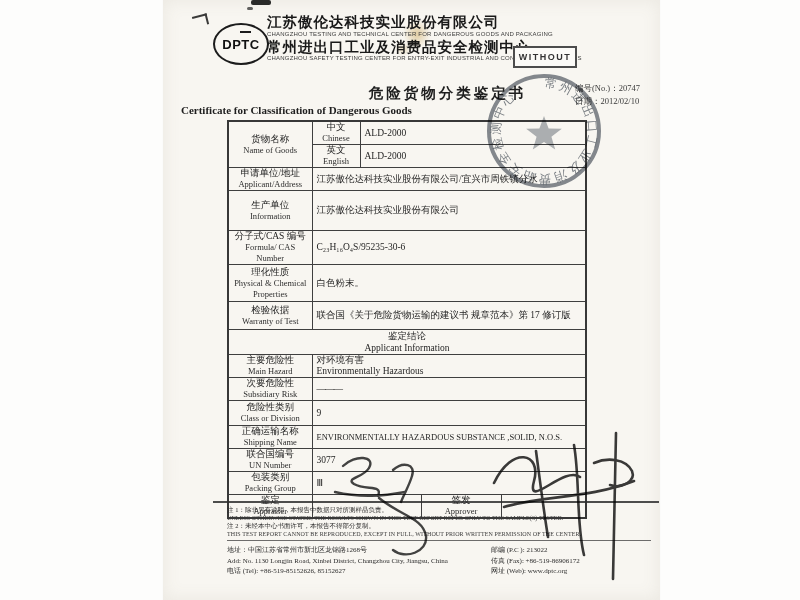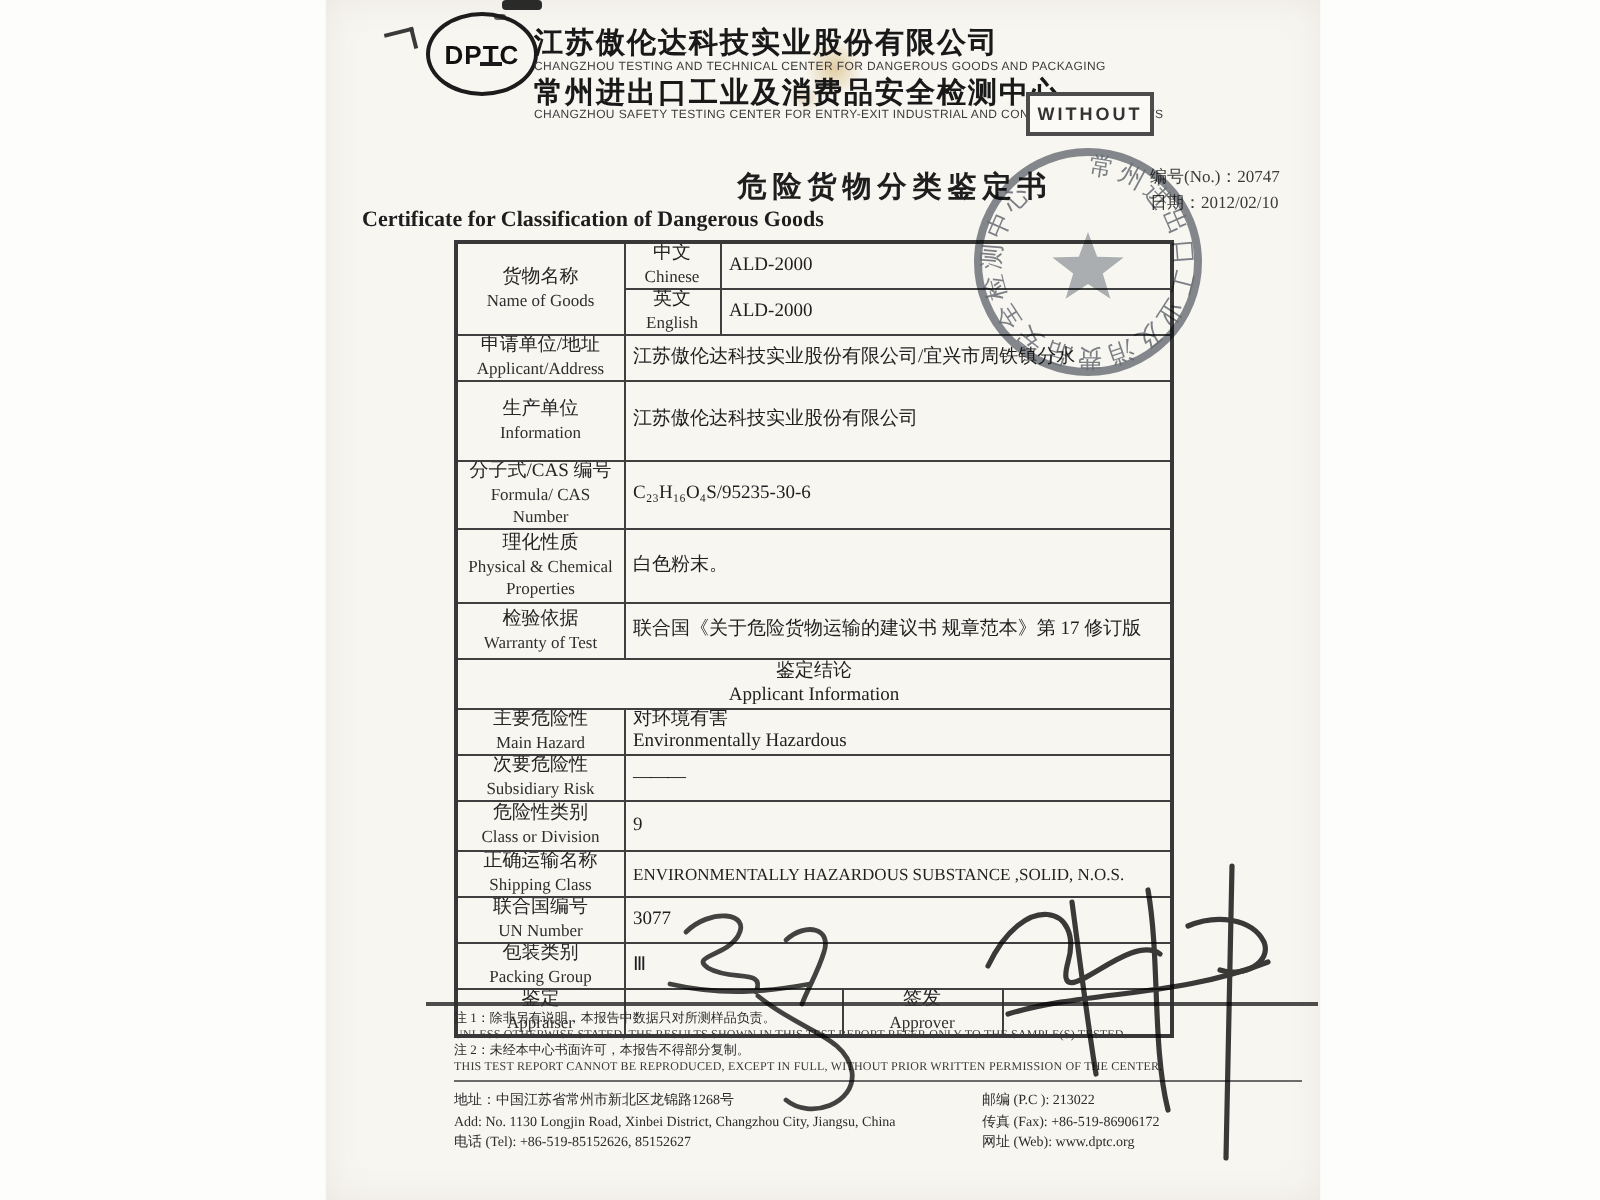--- a/index.html
+++ b/index.html
@@ -10,21 +10,21 @@
     color:#222;
   }
   .page{
     position:absolute;left:163px;top:0;width:497px;height:600px;
     background:#f8f6f1;
     box-shadow:inset 0 0 18px rgba(120,110,90,.10), 0 0 1px rgba(0,0,0,.06);
   }
   .abs{position:absolute;}
   
   .logo{
-    left:50px;top:6px;width:52px;height:38px;border:2.5px solid #1c1c1c;border-radius:50%;
+    left:50px;top:23px;width:52px;height:38px;border:2.5px solid #1c1c1c;border-radius:50%;
     display:flex;align-items:center;justify-content:center;
     font-family:"Liberation Sans",sans-serif;font-weight:bold;font-size:13px;color:#111;letter-spacing:.5px;
   }
   .logo-bar{left:77px;top:31px;width:11px;height:2px;background:#1c1c1c;}
   .org{left:104px;top:15px;width:300px;line-height:1;}
   .org .cn{font-family:"Liberation Sans",sans-serif;font-weight:bold;font-size:14.5px;color:#191919;letter-spacing:1px;white-space:nowrap;}
   .org .en{font-family:"Liberation Sans",sans-serif;font-size:6px;color:#3c3c3c;letter-spacing:.2px;margin:1px 0 3px 0;white-space:nowrap;}
   .original-box{
     left:350px;top:46px;width:60px;height:18px;border:2px solid #4c4c4c;
     font-family:"Liberation Sans",sans-serif;font-weight:bold;font-size:9px;color:#333;
@@ -189,21 +189,21 @@
     <tr style="height:25px">
       <td class="lbl">
         <div class="cn">危险性类别</div>
         <div class="en">Class or Division</div>
       </td>
       <td class="val" colspan="4">9</td>
     </tr>
     <tr style="height:20px">
       <td class="lbl">
         <div class="cn">正确运输名称</div>
-        <div class="en">Shipping Class</div>
+        <div class="en">Shipping Name</div>
       </td>
       <td class="val" colspan="4" style="font-size:8.5px">ENVIRONMENTALLY HAZARDOUS SUBSTANCE ,SOLID, N.O.S.</td>
     </tr>
     <tr style="height:23px">
       <td class="lbl">
         <div class="cn">联合国编号</div>
         <div class="en">UN Number</div>
       </td>
       <td class="val" colspan="4">3077</td>
     </tr>

